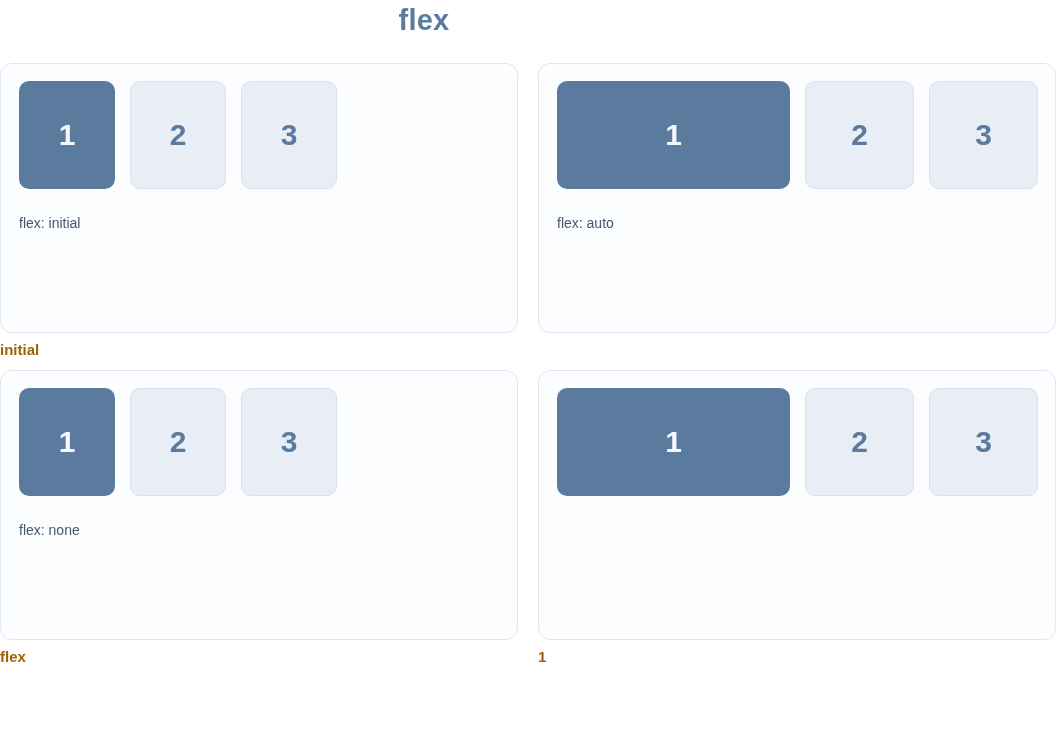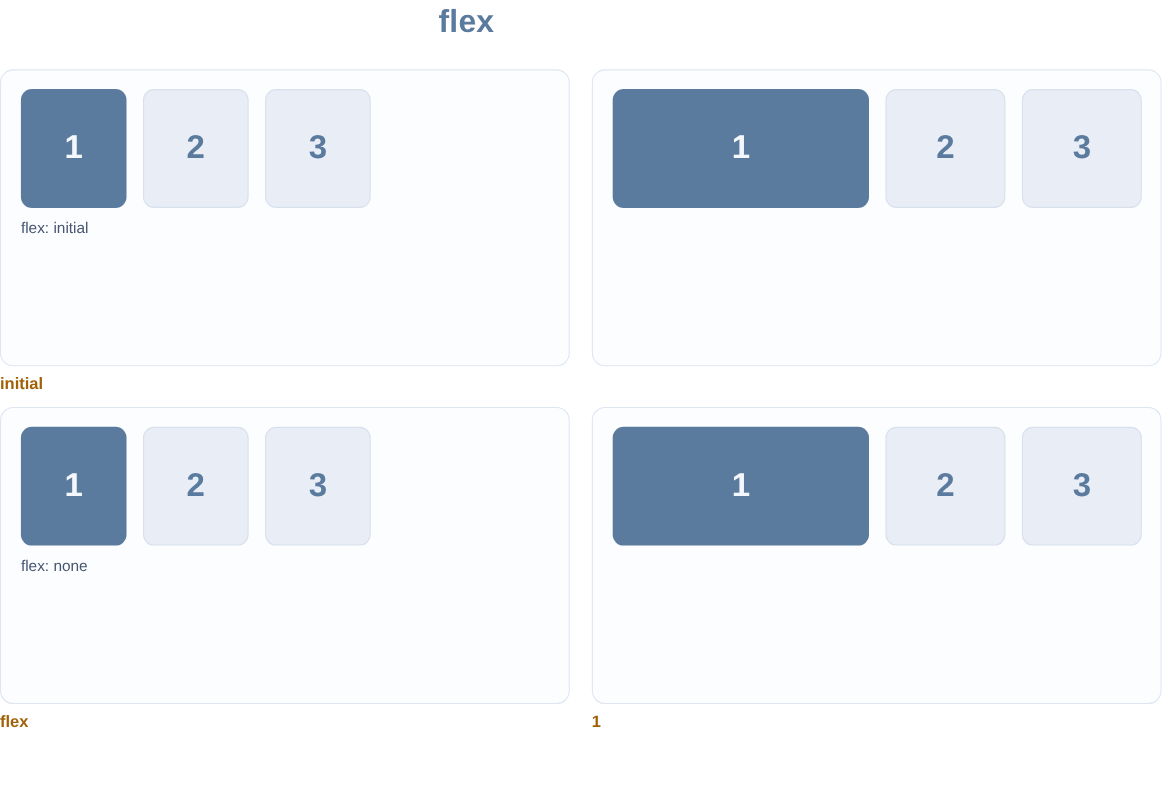--- a/index.html
+++ b/index.html
@@ -59,21 +59,21 @@
   }
   .box-rest {
     background: #e9eef6;
     border: 1px solid #d8e0ec;
     color: #5b7b9e;
   }
   .fixed-panel .flex-box { width: 96px; flex: none; }
   .grow-panel .box-rest { width: 109px; flex: none; }
   .grow-panel .box-first { flex: 1 1 0; }
   .inner-label {
-    margin-top: 10px;
+    margin-top: 26px;
     font-size: 14px;
     font-weight: 500;
     color: #47566f;
   }
   .caption {
     margin-top: 8px;
     font-size: 15px;
     font-weight: 700;
     color: #a16207;
   }
@@ -97,20 +97,21 @@
     <div class="caption">initial</div>
   </div>
 
   <div class="cell">
     <div class="panel grow-panel">
       <div class="box-row">
         <div class="flex-box box-first">1</div>
         <div class="flex-box box-rest">2</div>
         <div class="flex-box box-rest">3</div>
       </div>
+      <div class="inner-label">flex: auto</div>
     </div>
   </div>
 
   <div class="cell">
     <div class="panel fixed-panel">
       <div class="box-row">
         <div class="flex-box box-first">1</div>
         <div class="flex-box box-rest">2</div>
         <div class="flex-box box-rest">3</div>
       </div>

